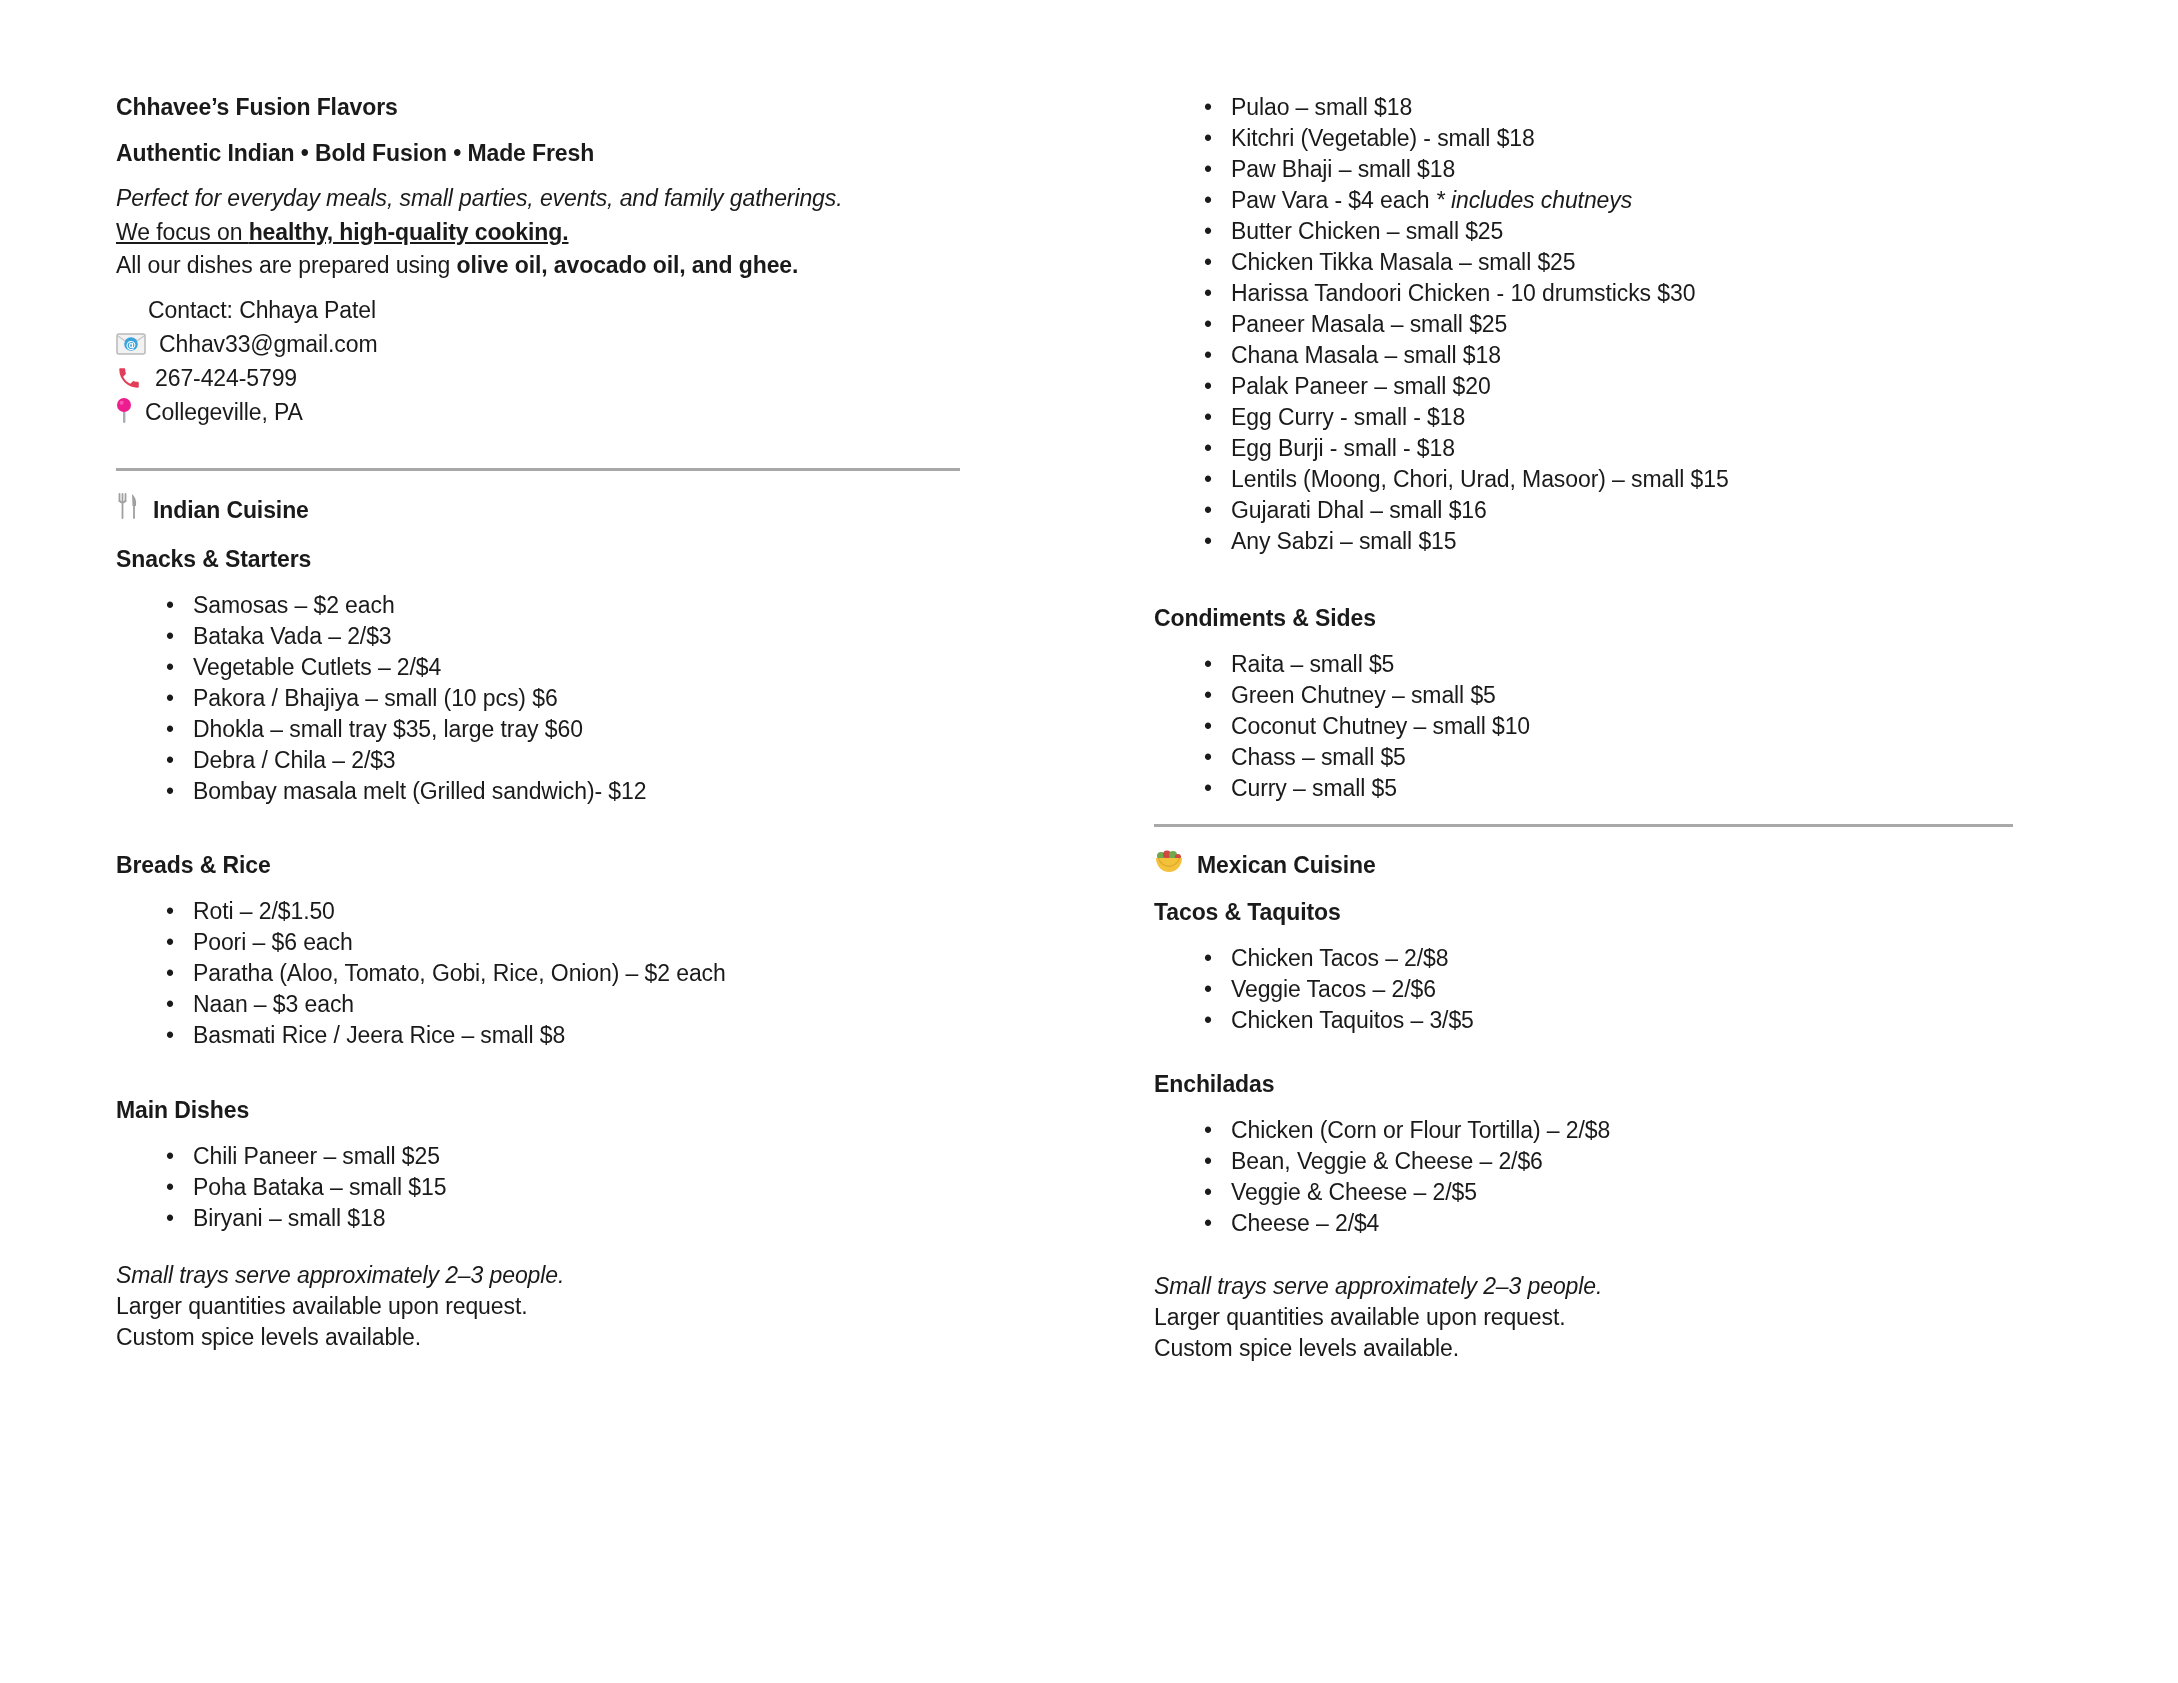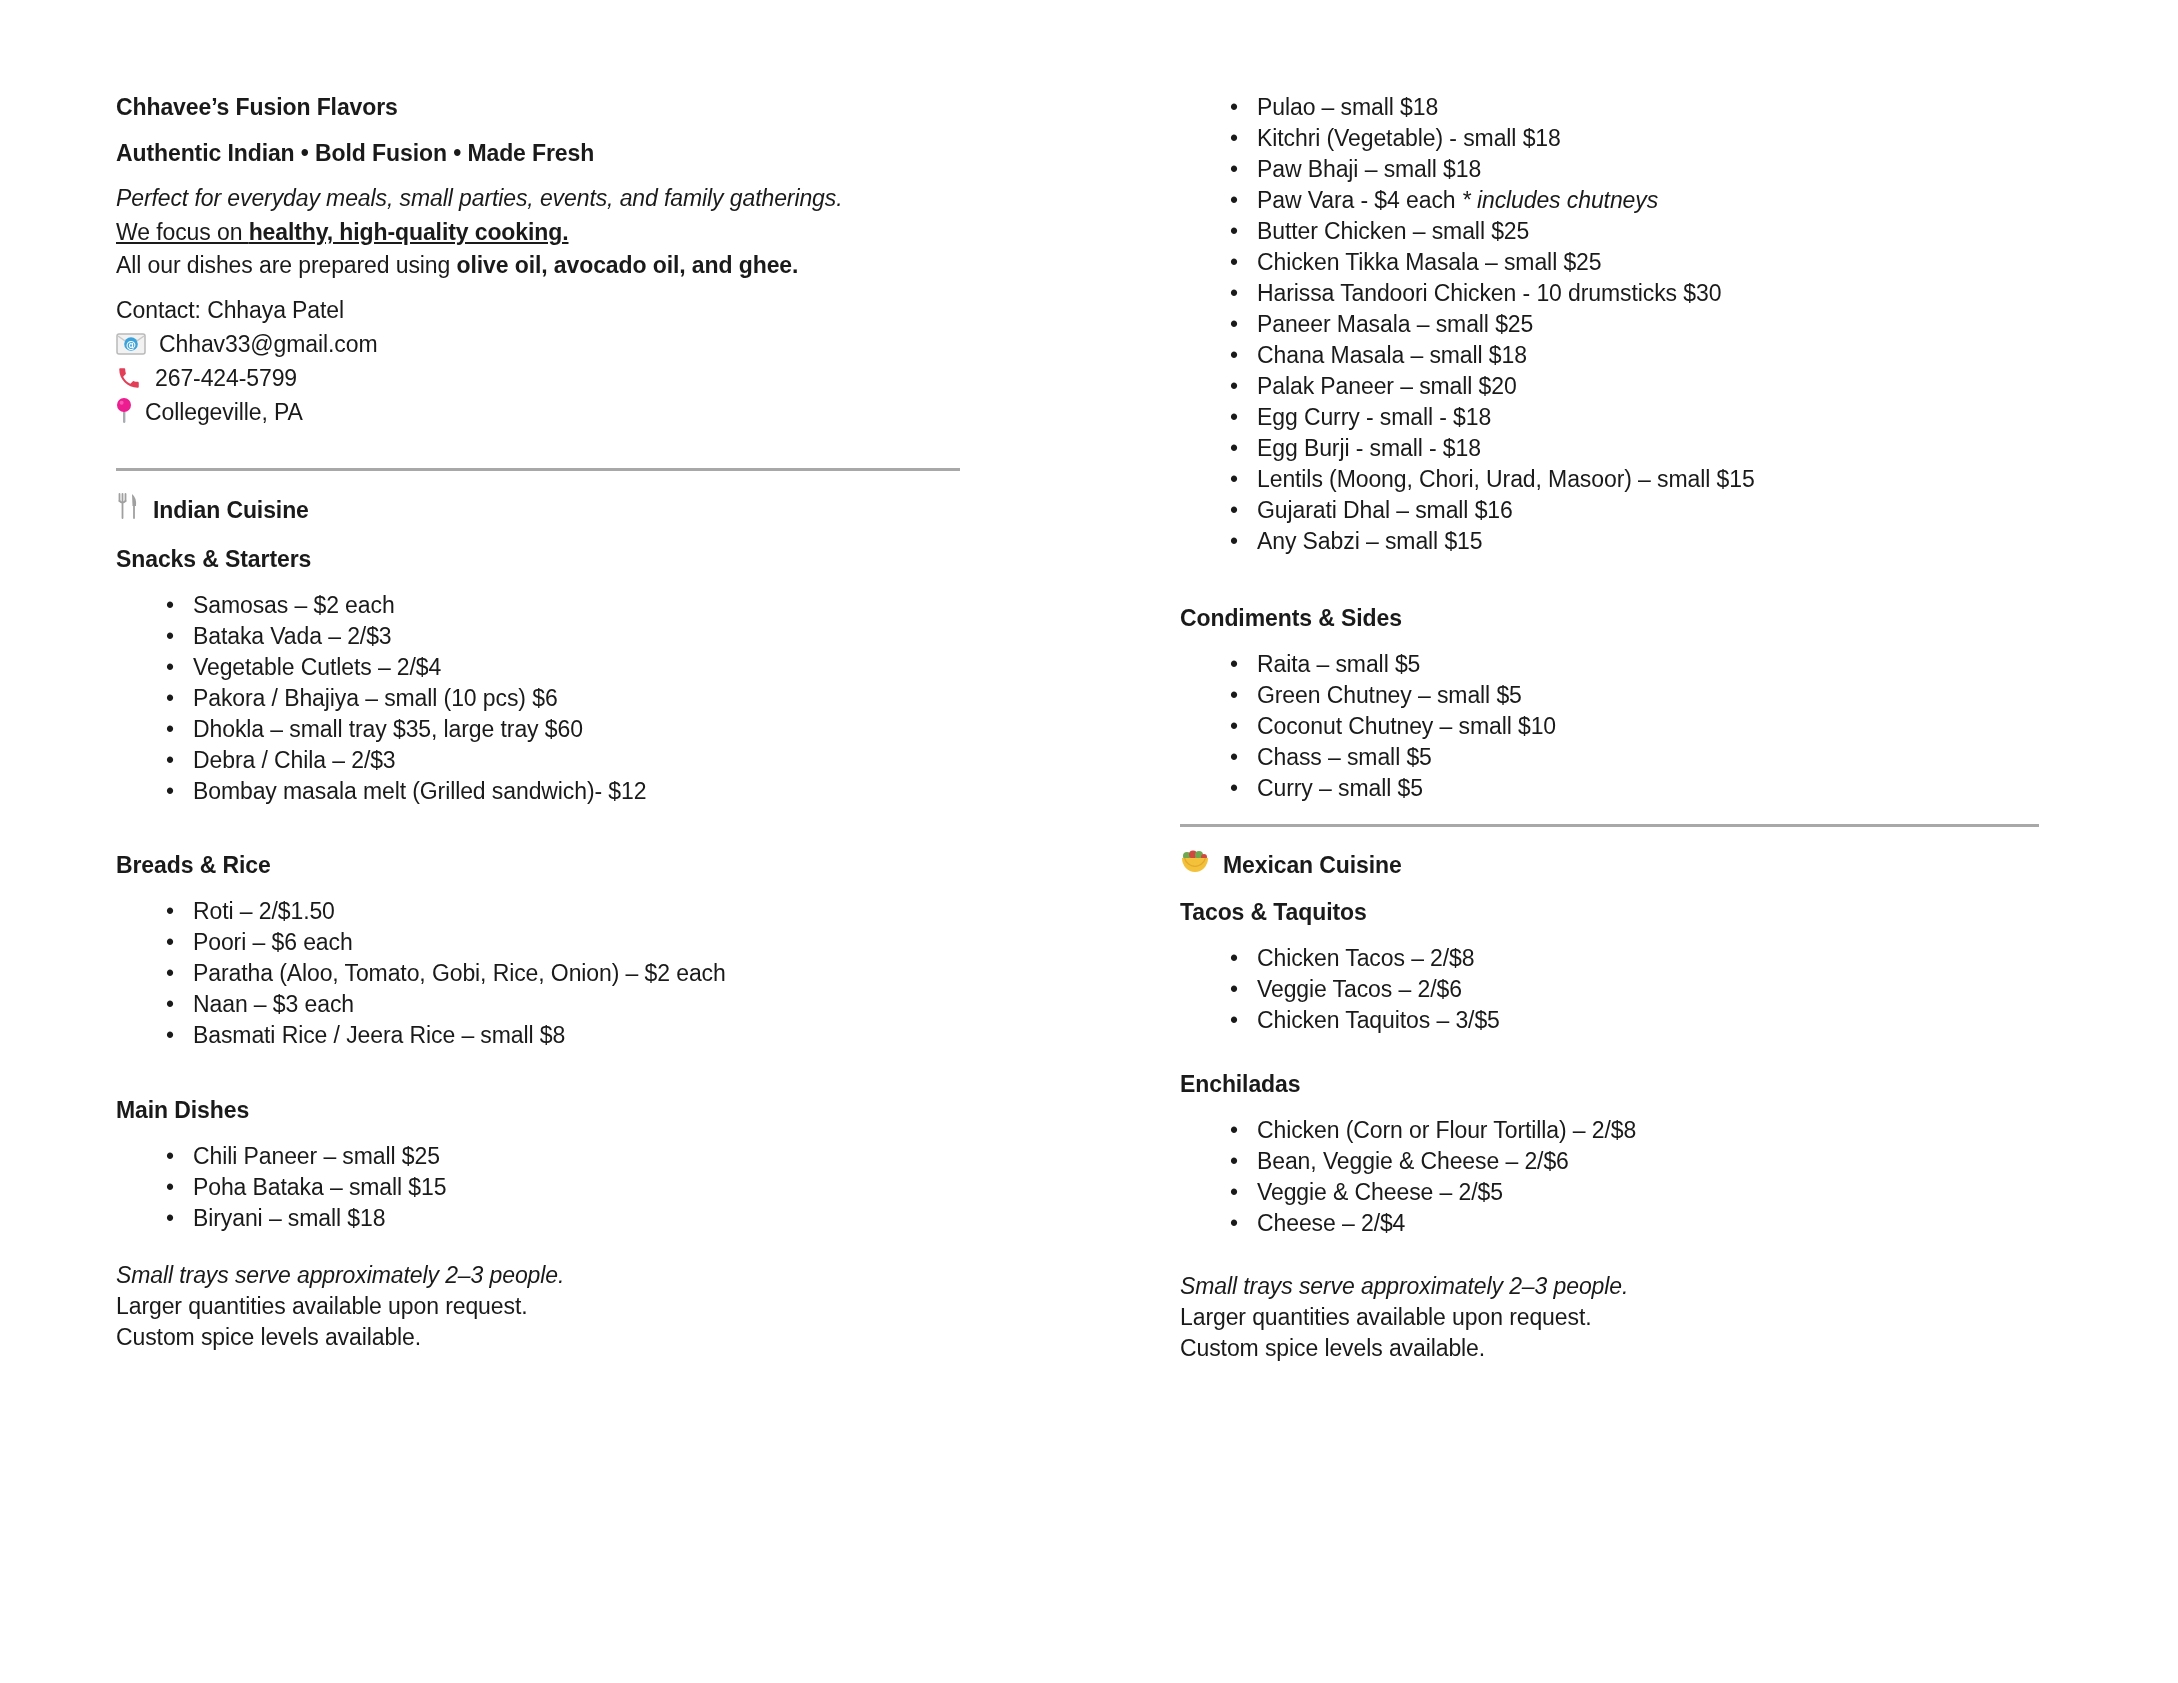--- a/index.html
+++ b/index.html
@@ -8,32 +8,32 @@
     width:2178px;height:1597px;
     background:#ffffff;
     font-family:"Liberation Sans", sans-serif;
     color:#1a1a1a;
     font-size:23px;
     letter-spacing:-0.1px;
     overflow:hidden;
   }
   .col{position:absolute;top:92px;}
   .col-left{left:116px;width:891px;}
-  .col-right{left:1180px;width:871px;}
+  .col-right{left:1154px;width:871px;}
 
   p{margin:0;line-height:31px;}
   b,.bold{font-weight:700;}
   .it{font-style:italic;}
 
   .doc-title{font-weight:700;}
   .tagline{font-weight:700;margin-top:15px;}
   .occasions{font-style:italic;margin-top:14px;}
   .focus{margin-top:2px;line-height:33px;text-decoration:underline;}
   .prepared{line-height:33px;}
-  .contact-label{margin-top:11px;line-height:34px;}
+  .contact-label{margin-top:11px;line-height:34px;margin-left:32px;}
   .contact-line{margin-top:0;display:flex;align-items:center;gap:13px;line-height:34px;}
   .contact-line .ico{flex:0 0 auto;display:inline-flex;}
 
   .divider{height:3px;background:#a8a8a8;margin-top:39px;width:844px;}
   .col-right .divider{margin-top:20px;width:859px;}
 
   .cuisine-heading{font-weight:700;margin-top:20px;display:flex;align-items:center;gap:13px;line-height:31px;}
   .col-right .cuisine-heading{margin-top:21px;align-items:center;}
   .section-title{font-weight:700;margin-top:15px;line-height:31px;}
   .gap-lg{margin-top:43px;}

